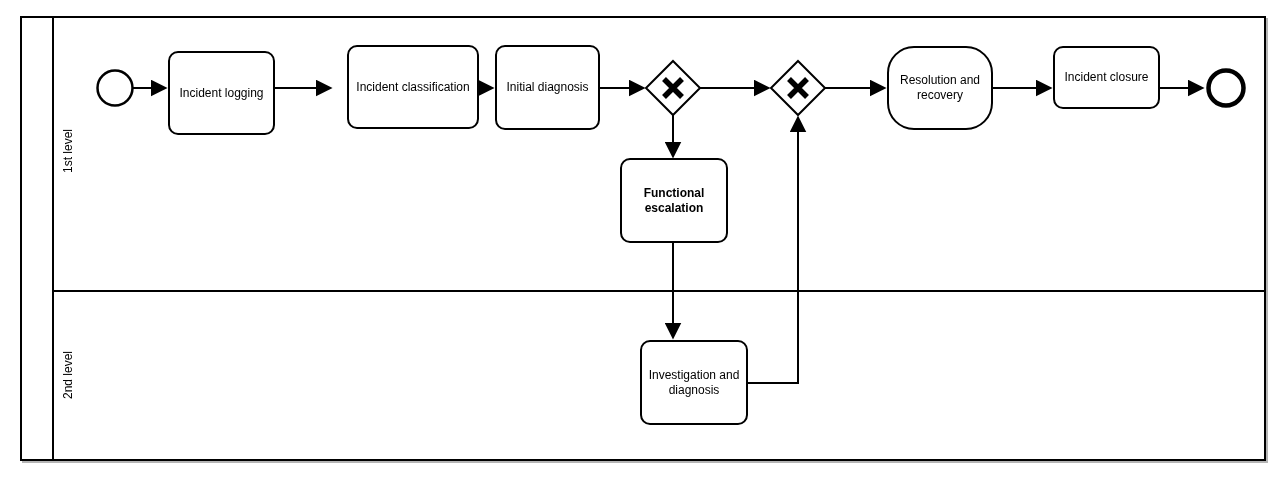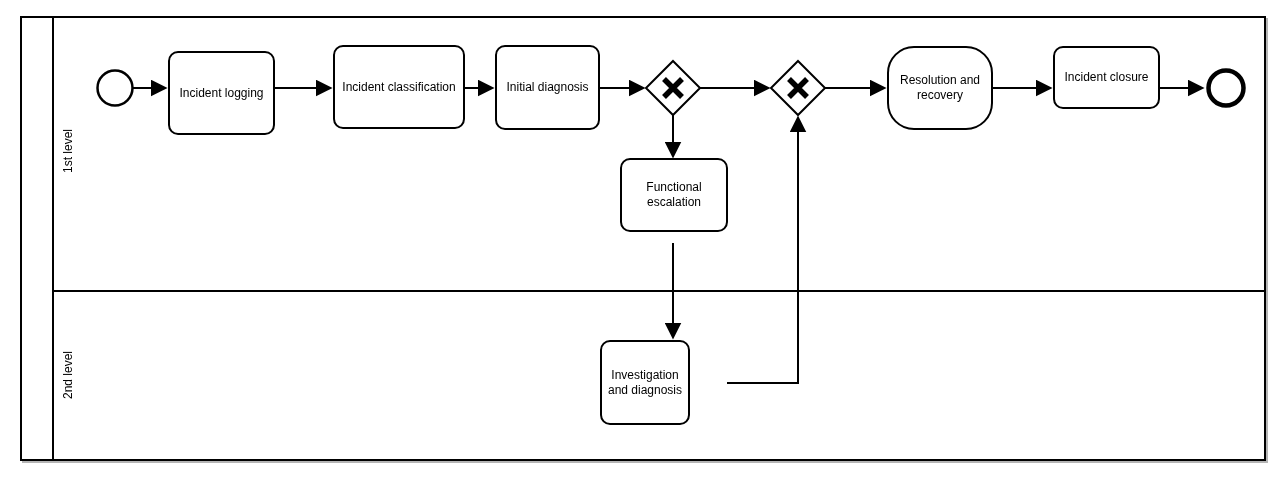--- a/index.html
+++ b/index.html
@@ -110,33 +110,33 @@
     <g>
       <polygon class="gw" points="798,61 825,88 798,115 771,88"></polygon>
       <path class="gw-x" d="M789,79 L807,97 M807,79 L789,97"></path>
     </g>
   </svg>
 
   <div class="task" style="left:168px; top:51px; width:107px; height:84px;">
     <span>Incident logging</span>
   </div>
 
-  <div class="task" style="left:333px; top:45px; width:132px; height:84px;">
+  <div class="task" style="left:347px; top:45px; width:132px; height:84px;">
     <span>Incident classification</span>
   </div>
 
   <div class="task" style="left:495px; top:45px; width:105px; height:85px;align-items:center;">
     <span>Initial diagnosis</span>
   </div>
 
-  <div class="task" style="left:620px; top:158px; width:108px; height:74px;">
+  <div class="task" style="left:620px; top:158px; width:108px; height:85px;font-weight:bold;">
     <span>Functional escalation</span>
   </div>
 
-  <div class="task" style="left:600px; top:340px; width:90px; height:85px;">
+  <div class="task" style="left:640px; top:340px; width:108px; height:85px;">
     <span>Investigation and diagnosis</span>
   </div>
 
   <div class="task" style="left:887px; top:46px; width:106px; height:84px;border-radius:27px;">
     <span>Resolution and recovery</span>
   </div>
 
   <div class="task" style="left:1053px; top:46px; width:107px; height:63px;">
     <span>Incident closure</span>
   </div>

